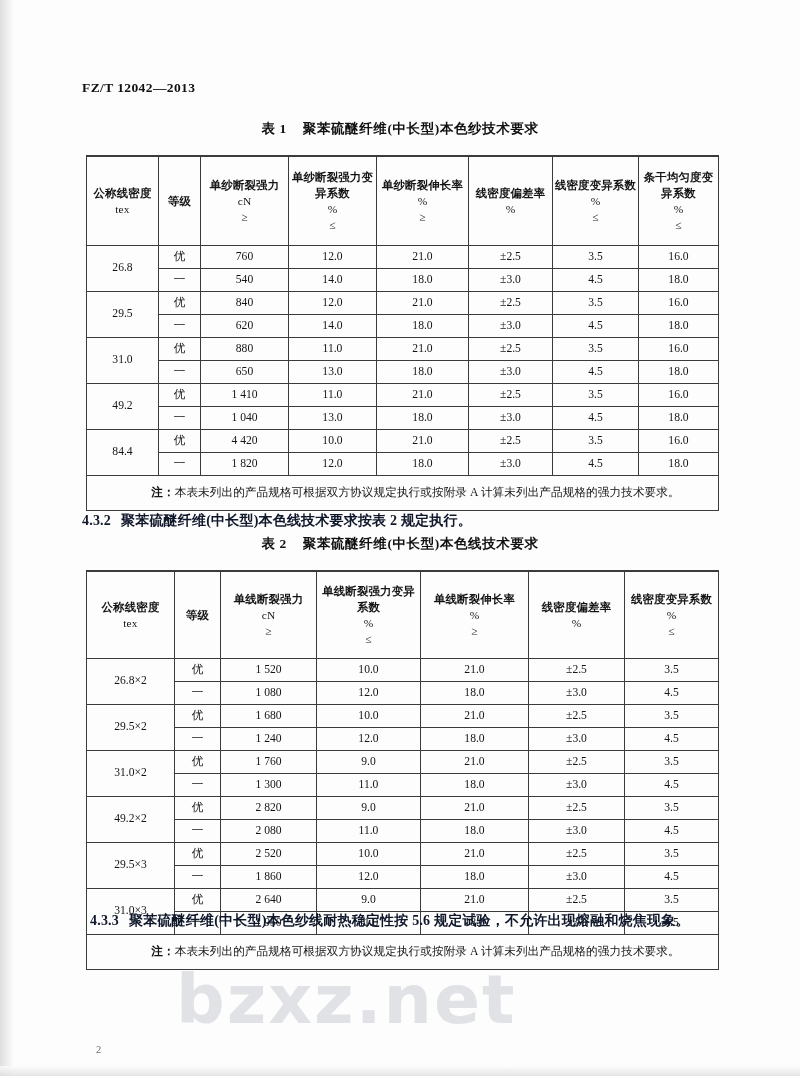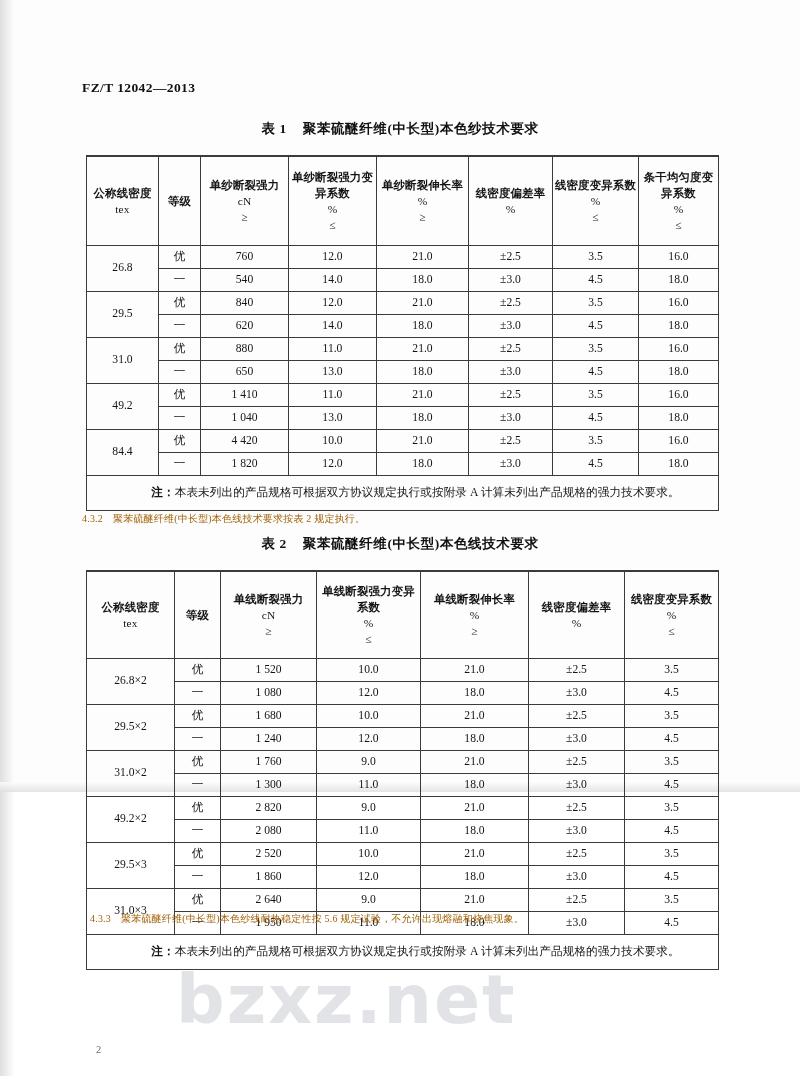--- a/index.html
+++ b/index.html
@@ -13,21 +13,21 @@
     position: relative;
     font-family: "Liberation Serif", "DejaVu Serif", serif;
     color: #1a1a1a;
     overflow: hidden;
   }
 
   .page {
     position: absolute;
     inset: 0;
     width: 800px;
-    height: 792px;
+    height: 1076px;
     background: #fdfdfd;
   }
 
   
   .scan-edge-left {
     position: absolute;
     left: 0; top: 0;
     width: 14px; height: 1076px;
     background: linear-gradient(to right, #d9d9d9, #fdfdfd);
     opacity: .85;
@@ -63,24 +63,25 @@
   }
   .tbl-title .tnum {
     margin-right: 16px;
   }
   #table1-title { top: 120px; }
   #table2-title { top: 535px; }
 
   .clause {
     position: absolute;
     left: 82px;
-    font-size: 10px;
+    font-size: 14px;
     letter-spacing: .2px;
-    color: #a16207;
+    color: #0f172a;
     white-space: nowrap;
+    font-weight: bold;
   }
   .clause .cnum { margin-right: 10px; }
   #clause-432 { top: 512px; }
   #clause-433 { top: 912px; margin-left: 8px; }
 
   table.spec {
     position: absolute;
     border-collapse: collapse;
     table-layout: fixed;
     background: transparent;

